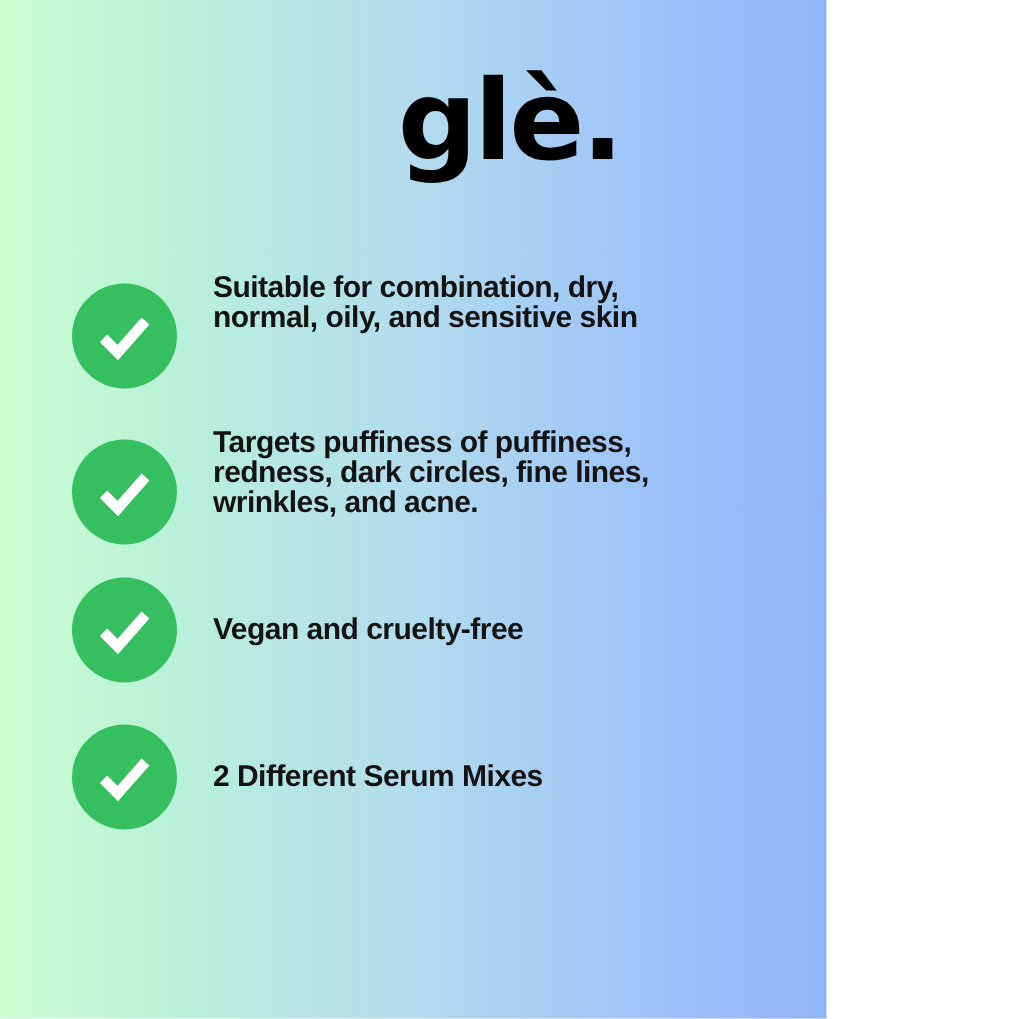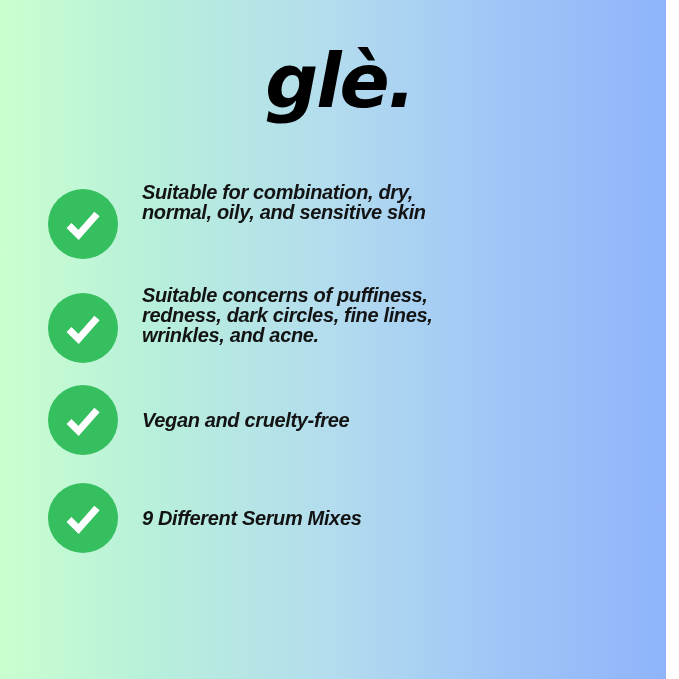--- a/index.html
+++ b/index.html
@@ -7,26 +7,25 @@
     padding: 0;
   }
   body {
     width: 679px;
     height: 679px;
     overflow: hidden;
     font-family: "Liberation Sans", sans-serif;
   }
   #poster {
     position: relative;
-    width: 666px;
+    width: 551px;
     height: 679px;
     box-sizing: border-box;
     background: linear-gradient(to right, #caffcf 0%, #b8f0da 22%, #b3dcee 50%, #9ec5f7 76%, #8fb4fb 100%);
     overflow: hidden;
-    font-style: italic;
   }
 
   
   #brand {
     position: absolute;
     top: 44px;
     left: 0;
     width: 679px;
     text-align: center;
     font-family: "DejaVu Sans", sans-serif;
@@ -110,37 +109,37 @@
       <span class="feature-text">Suitable for combination, dry,
 normal, oily, and sensitive skin</span>
     </div>
 
     <div class="feature" id="feature-1">
       <span class="check-badge">
         <svg viewBox="0 0 44 44" aria-hidden="true">
           <path d="M8 23.5 L17.5 33 L36 12" fill="none" stroke="#ffffff" stroke-width="7" stroke-linecap="butt" stroke-linejoin="miter"></path>
         </svg>
       </span>
-      <span class="feature-text">Suitable concerns of puffiness,
+      <span class="feature-text">Targets puffiness of puffiness,
 redness, dark circles, fine lines,
 wrinkles, and acne.</span>
     </div>
 
     <div class="feature center-aligned" id="feature-2">
       <span class="check-badge">
         <svg viewBox="0 0 44 44" aria-hidden="true">
           <path d="M8 23.5 L17.5 33 L36 12" fill="none" stroke="#ffffff" stroke-width="7" stroke-linecap="butt" stroke-linejoin="miter"></path>
         </svg>
       </span>
       <span class="feature-text">Vegan and cruelty-free</span>
     </div>
 
     <div class="feature center-aligned" id="feature-3">
       <span class="check-badge">
         <svg viewBox="0 0 44 44" aria-hidden="true">
           <path d="M8 23.5 L17.5 33 L36 12" fill="none" stroke="#ffffff" stroke-width="7" stroke-linecap="butt" stroke-linejoin="miter"></path>
         </svg>
       </span>
-      <span class="feature-text">9 Different Serum Mixes</span>
+      <span class="feature-text">2 Different Serum Mixes</span>
     </div>
 
   </div>
 </div>
 
 </body></html>

